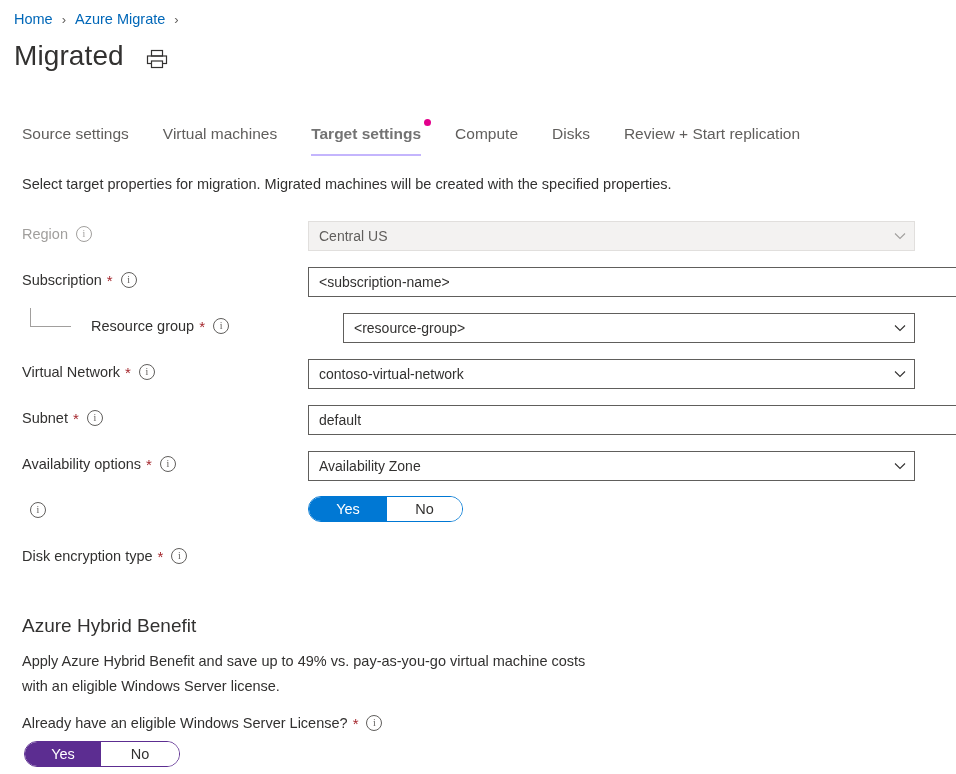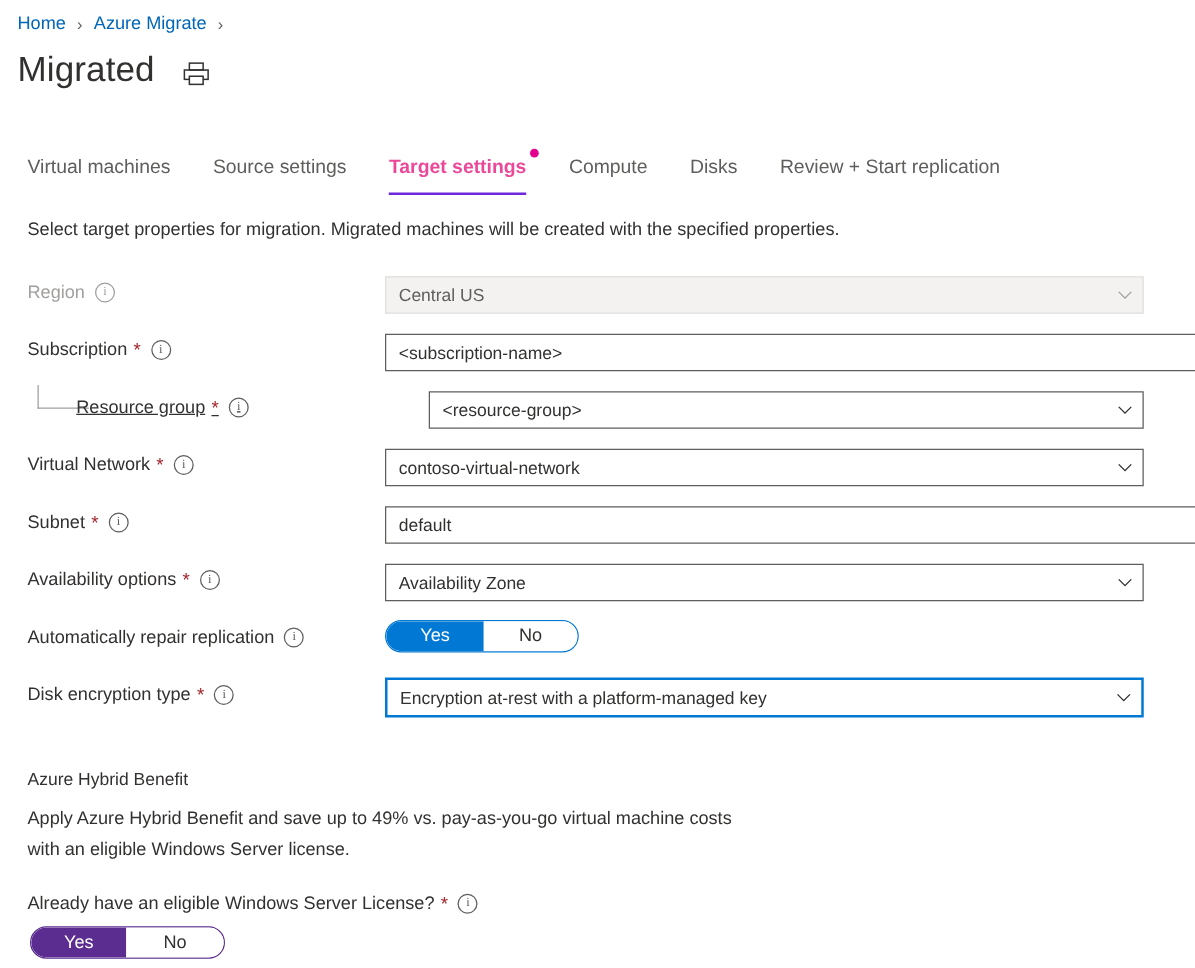--- a/index.html
+++ b/index.html
@@ -72,23 +72,23 @@
   .tab {
     position: relative;
     font-size: 15.5px;
     color: #605e5c;
     padding: 0 0 11px 0;
     margin-right: 34px;
     cursor: pointer;
     white-space: nowrap;
   }
   .tab.active {
-    color: #ec4899;
+    color: #737373;
     font-weight: 600;
-    border-bottom: 2px solid #6d28d9;
+    border-bottom: 2px solid #c4b5fd;
   }
   .tab .dot {
     position: absolute;
     top: -6px;
     right: -10px;
     width: 7px;
     height: 7px;
     border-radius: 50%;
     background: #e3008c;
   }
@@ -121,22 +121,21 @@
     color: #323130;
     display: flex;
     align-items: center;
     white-space: nowrap;
   }
   .label.disabled {
     color: #a19f9d;
     align-items: flex-end;
   }
   .label.indented {
-    left: 61px;
-    text-decoration: underline;
+    left: 91px;
   }
   .req {
     color: #a4262c;
     margin-left: 5px;
     font-size: 15px;
     line-height: 1;
   }
   .info-icon {
     display: inline-flex;
     align-items: center;
@@ -246,21 +245,21 @@
     color: #323130;
     width: 78px;
   }
 
   
   .section {
     position: absolute;
     left: 22px;
   }
   .section-title {
-    font-size: 14px;
+    font-size: 19px;
     font-weight: 400;
     color: #323130;
   }
   .section-text {
     font-size: 14.5px;
     color: #323130;
     line-height: 25px;
     margin-top: 12px;
   }
   .question {
@@ -288,24 +287,24 @@
       <svg width="22" height="20" viewBox="0 0 22 20">
         <rect x="5.5" y="1.5" width="11" height="5.5" fill="none" stroke="#323130" stroke-width="1.2"></rect>
         <rect x="1.5" y="7" width="19" height="7.5" fill="none" stroke="#323130" stroke-width="1.2"></rect>
         <rect x="5.5" y="12" width="11" height="6.5" fill="#ffffff" stroke="#323130" stroke-width="1.2"></rect>
       </svg>
     </div>
   </div>
 
   <div class="tabs">
     <div class="tab">
+      <span>Source settings</span>
+    </div>
+    <div class="tab">
       <span>Virtual machines</span>
-    </div>
-    <div class="tab">
-      <span>Source settings</span>
     </div>
     <div class="tab active">
       <span>Target settings</span>
       <span class="dot"></span>
     </div>
     <div class="tab">
       <span>Compute</span>
     </div>
     <div class="tab">
       <span>Disks</span>
@@ -410,42 +409,33 @@
         <span class="chev">
           <svg viewBox="0 0 12 12">
               <path d="M1 3.5 L6 8.5 L11 3.5" fill="none" stroke="#323130" stroke-width="1.1"></path>
             </svg>
         </span>
       </div>
     </div>
 
     <div class="row">
       <div class="label">
-        <span>Automatically repair replication</span>
         <span class="info-icon">i</span>
       </div>
       <div class="toggle blue" style="left:308px; top:2px;">
         <div class="opt on">Yes</div>
         <div class="opt off">No</div>
       </div>
     </div>
 
     <div class="row">
       <div class="label">
         <span>Disk encryption type</span>
         <span class="req">*</span>
         <span class="info-icon">i</span>
-      </div>
-      <div class="field focused" style="left:308px; top:2px; width:607px; height:32px;">
-        <span class="val">Encryption at-rest with a platform-managed key</span>
-        <span class="chev">
-          <svg viewBox="0 0 12 12">
-              <path d="M1 3.5 L6 8.5 L11 3.5" fill="none" stroke="#323130" stroke-width="1.1"></path>
-            </svg>
-        </span>
       </div>
     </div>
 
   </div>
 
   <div class="section" style="top:615px;">
     <div class="section-title">Azure Hybrid Benefit</div>
     <div class="section-text">
       <div>Apply Azure Hybrid Benefit and save up to 49% vs. pay-as-you-go virtual machine costs</div>
       <div>with an eligible Windows Server license.</div>

